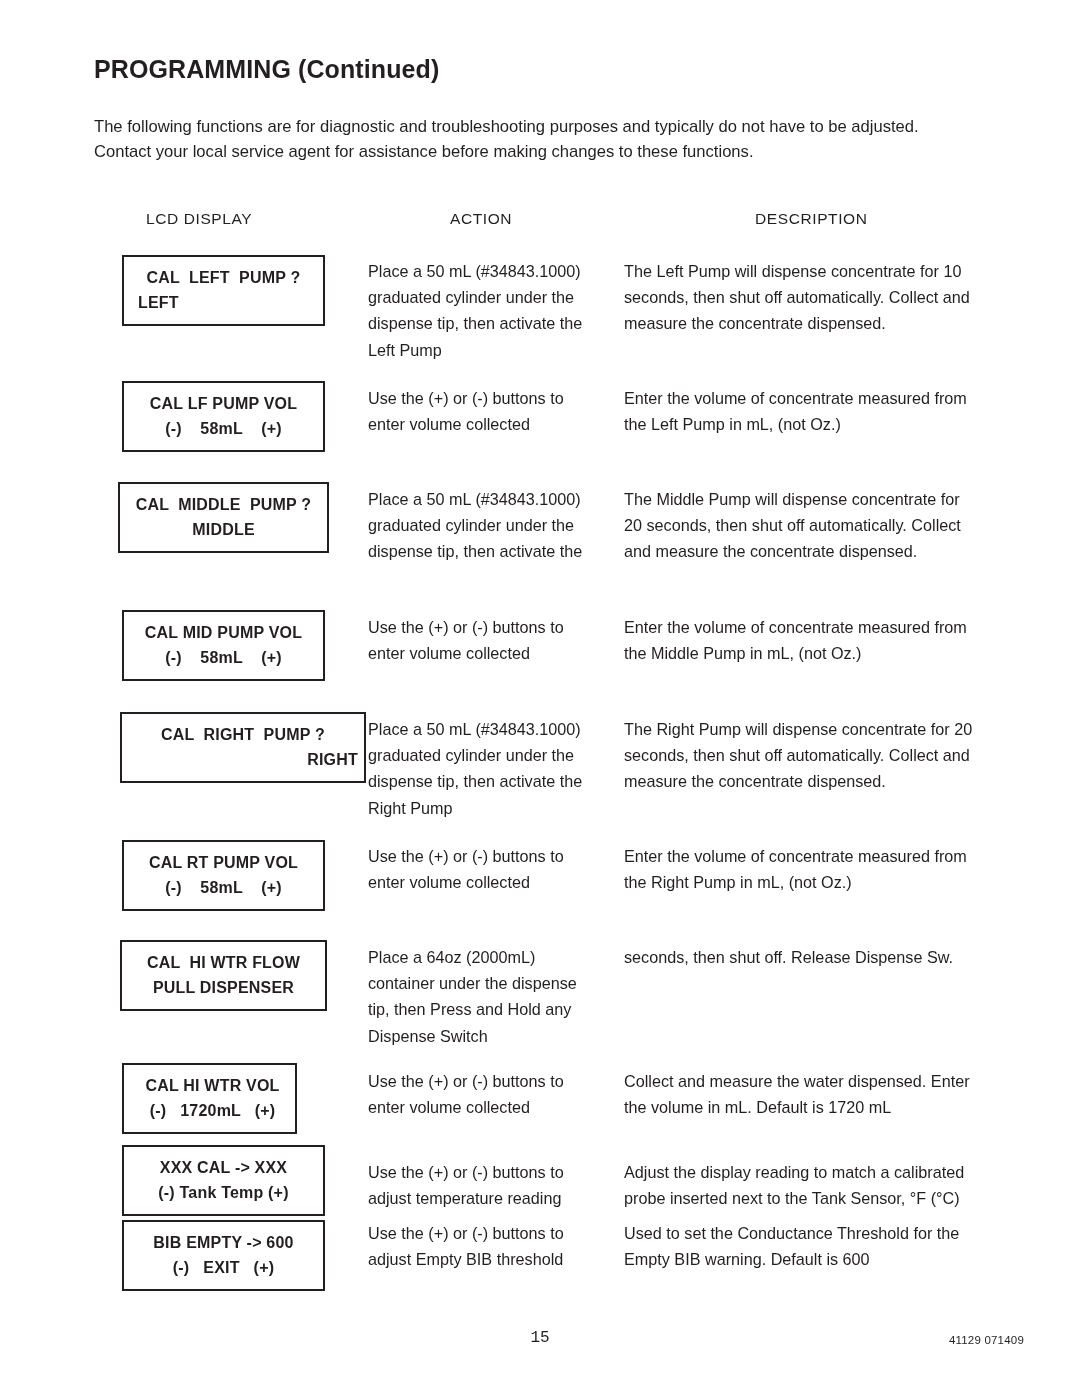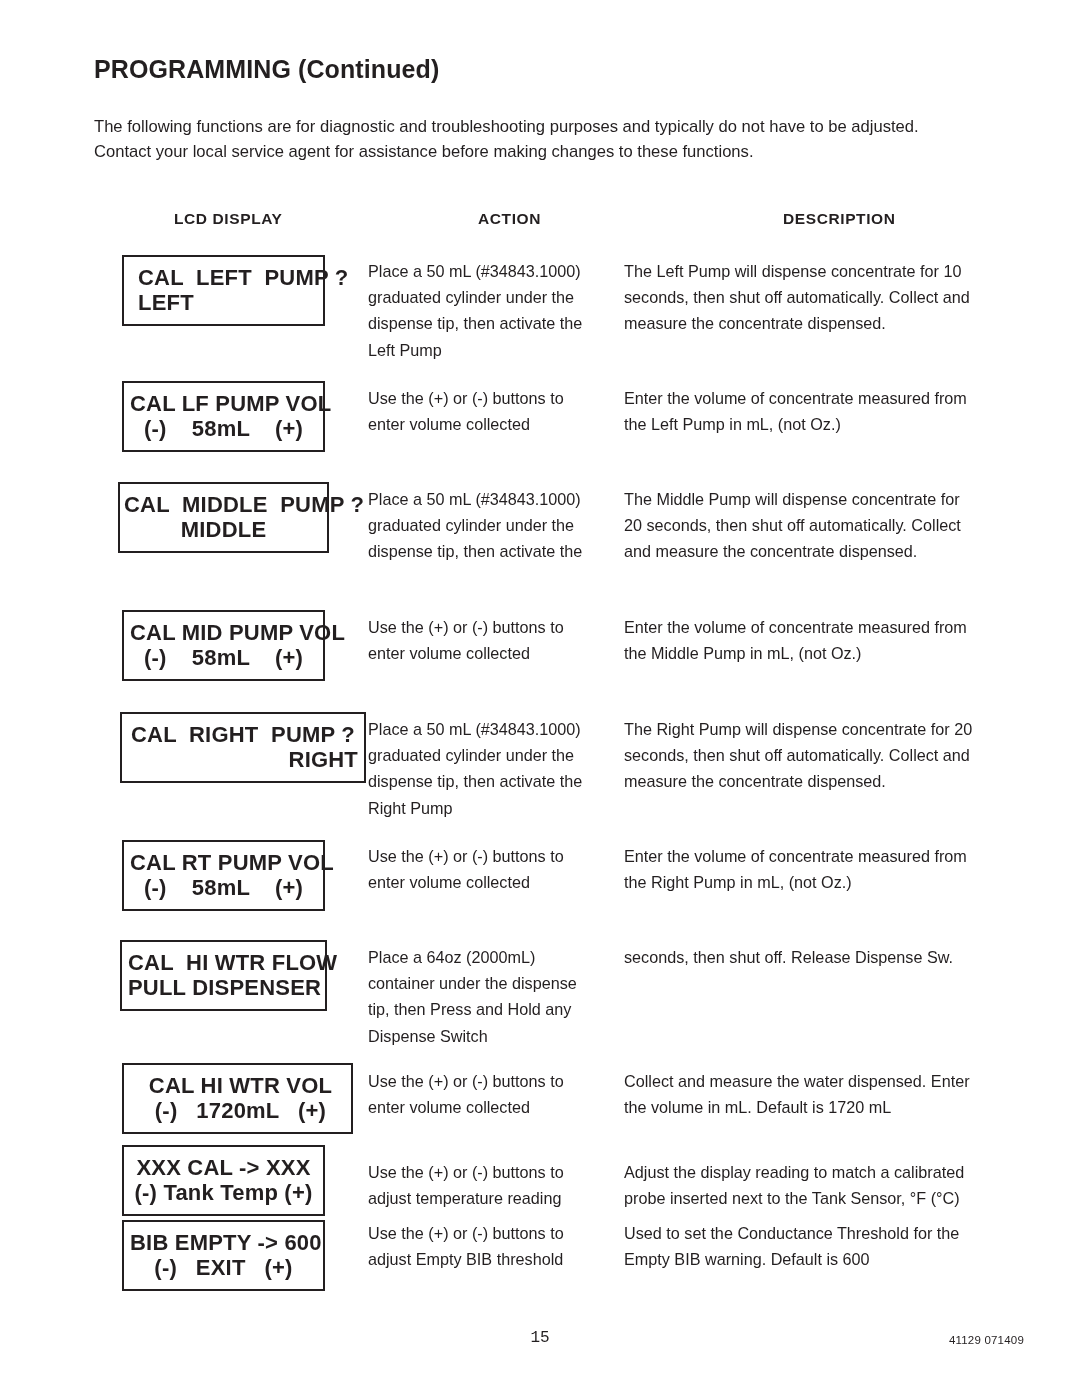--- a/index.html
+++ b/index.html
@@ -54,25 +54,24 @@
   .col-headers {
     position: absolute;
     left: 0;
     top: 210px;
     width: 1080px;
     height: 22px;
   }
   .col-header {
     position: absolute;
     font-size: 15.5px;
-    font-weight: bold;
+    font-weight: normal;
     letter-spacing: 0.6px;
     color: #231f20;
     white-space: nowrap;
-    margin-left: 28px;
   }
   .ch-lcd    { left: 146px; top: 0; }
   .ch-action { left: 450px; top: 0; }
   .ch-desc   { left: 755px; top: 0; }
 
   
   .rows {
     position: absolute;
     left: 0;
     top: 0;
@@ -84,21 +83,21 @@
     width: 1080px;
   }
 
   
   .lcd-box {
     position: absolute;
     box-sizing: border-box;
     border: 2.6px solid #231f20;
     background: #ffffff;
     padding: 8px 12px 9px 12px;
-    font-size: 22px;
+    font-size: 16px;
     font-weight: bold;
     letter-spacing: 0.2px;
     line-height: 25px;
     color: #231f20;
   }
   .lcd-line { white-space: pre; }
   .al-left   { text-align: left; }
   .al-center { text-align: center; }
   .al-right  { text-align: right; }
 
@@ -258,21 +257,21 @@
           <div class="ln">Place  a  64oz  (2000mL)</div>
           <div class="ln">container under the dispense</div>
           <div class="ln">tip, then Press and Hold any</div>
           <div class="ln">Dispense Switch</div>
         </div>
         <div class="desc-col" style="top: 944px;">
           <div class="ln">seconds, then shut off. Release Dispense Sw.</div>
         </div>
       </div>
       <div class="row" style="top: 0px;">
-        <div class="lcd-box" style="left: 122px; top: 1063px; width: 231px; padding-right: 6px;">
+        <div class="lcd-box" style="left: 122px; top: 1063px; width: 175px; padding-right: 6px;">
           <div class="lcd-line al-center">CAL HI WTR VOL</div>
           <div class="lcd-line al-center">(-)   1720mL   (+)</div>
         </div>
         <div class="action-col" style="top: 1068px;">
           <div class="ln">Use the (+) or (-) buttons to</div>
           <div class="ln">enter volume collected</div>
         </div>
         <div class="desc-col" style="top: 1068px;">
           <div class="ln">Collect and measure the water dispensed. Enter</div>
           <div class="ln">the volume in mL. Default is 1720 mL</div>

